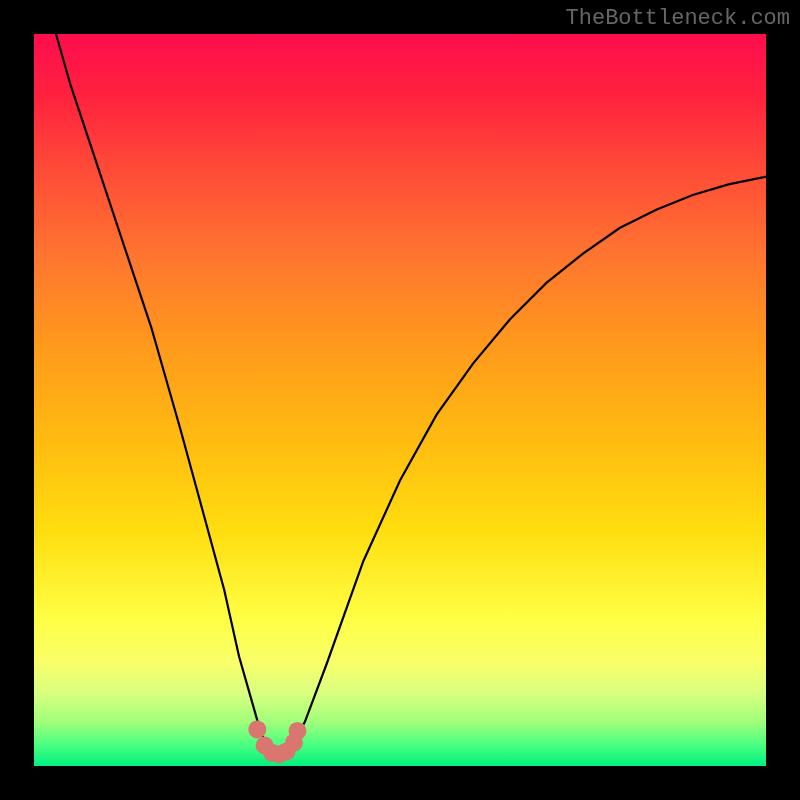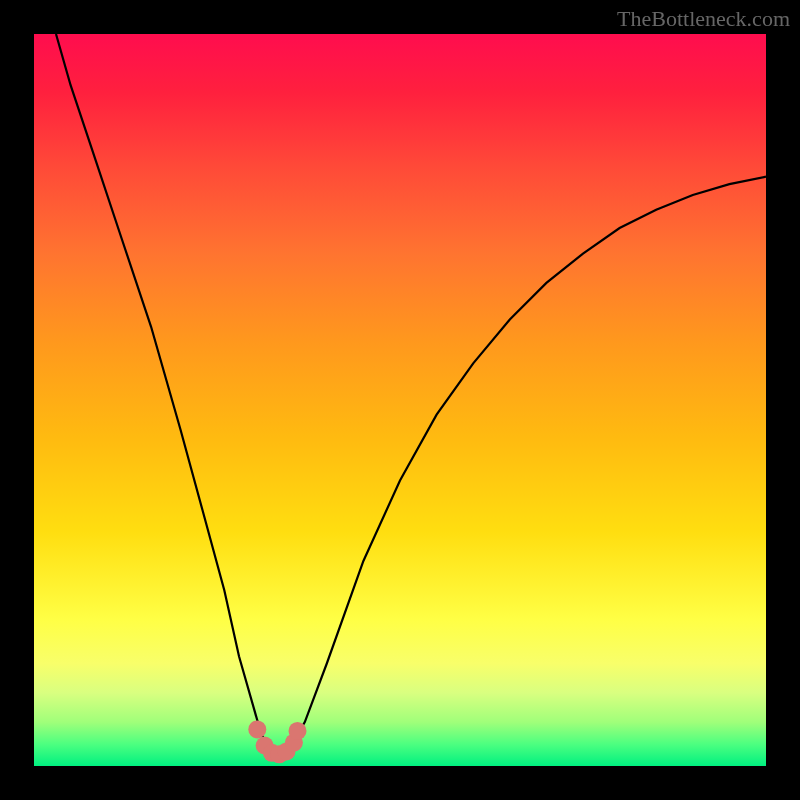--- a/index.html
+++ b/index.html
@@ -8,21 +8,21 @@
     height: 800px;
     background: #000;
     position: relative;
     overflow: hidden;
   }
   .watermark {
     position: absolute;
     top: 6px;
     right: 10px;
     color: #666;
-    font-family: Liberation Serif, serif;
+    font-family: Liberation Mono, monospace;
     font-size: 22px;
     z-index: 10;
   }
   .plot-frame {
     position: absolute;
     left: 34px;
     top: 34px;
     width: 732px;
     height: 732px;
     background: linear-gradient(to bottom,

